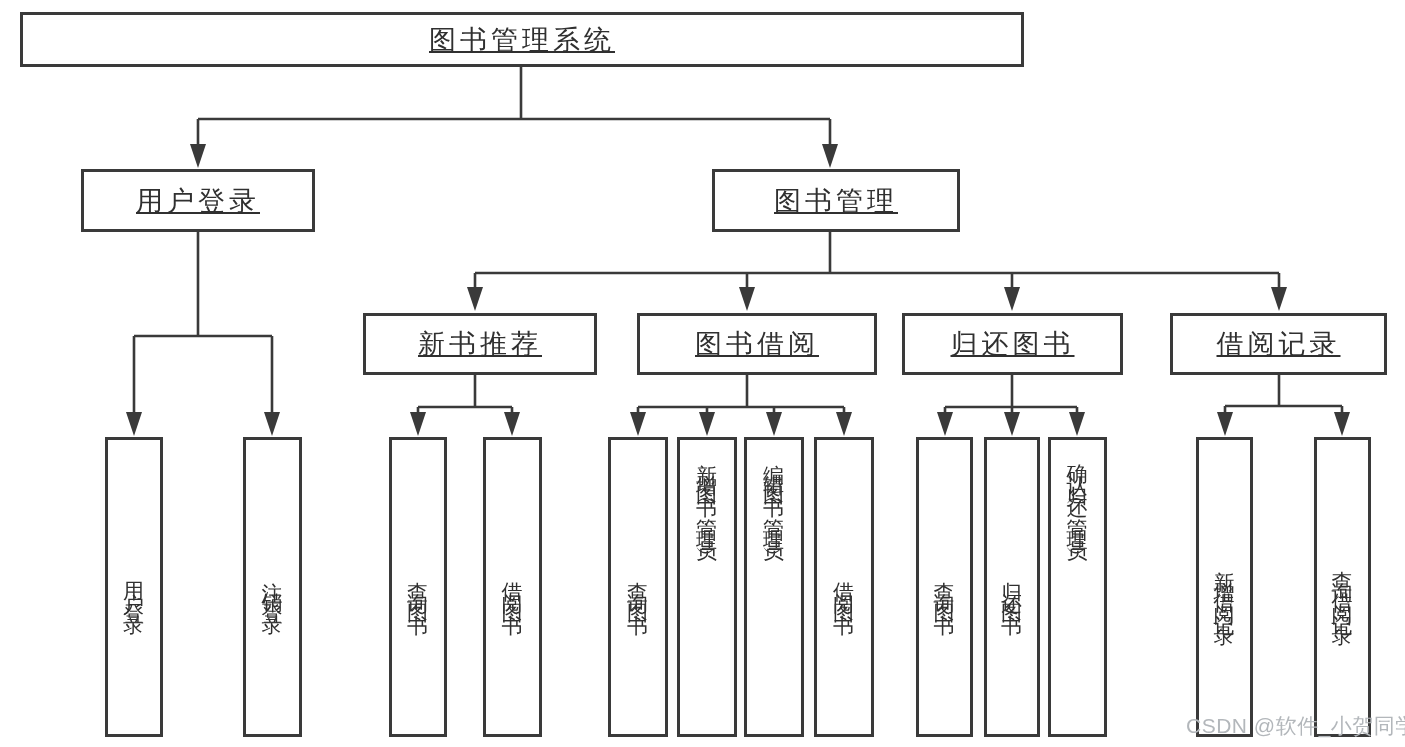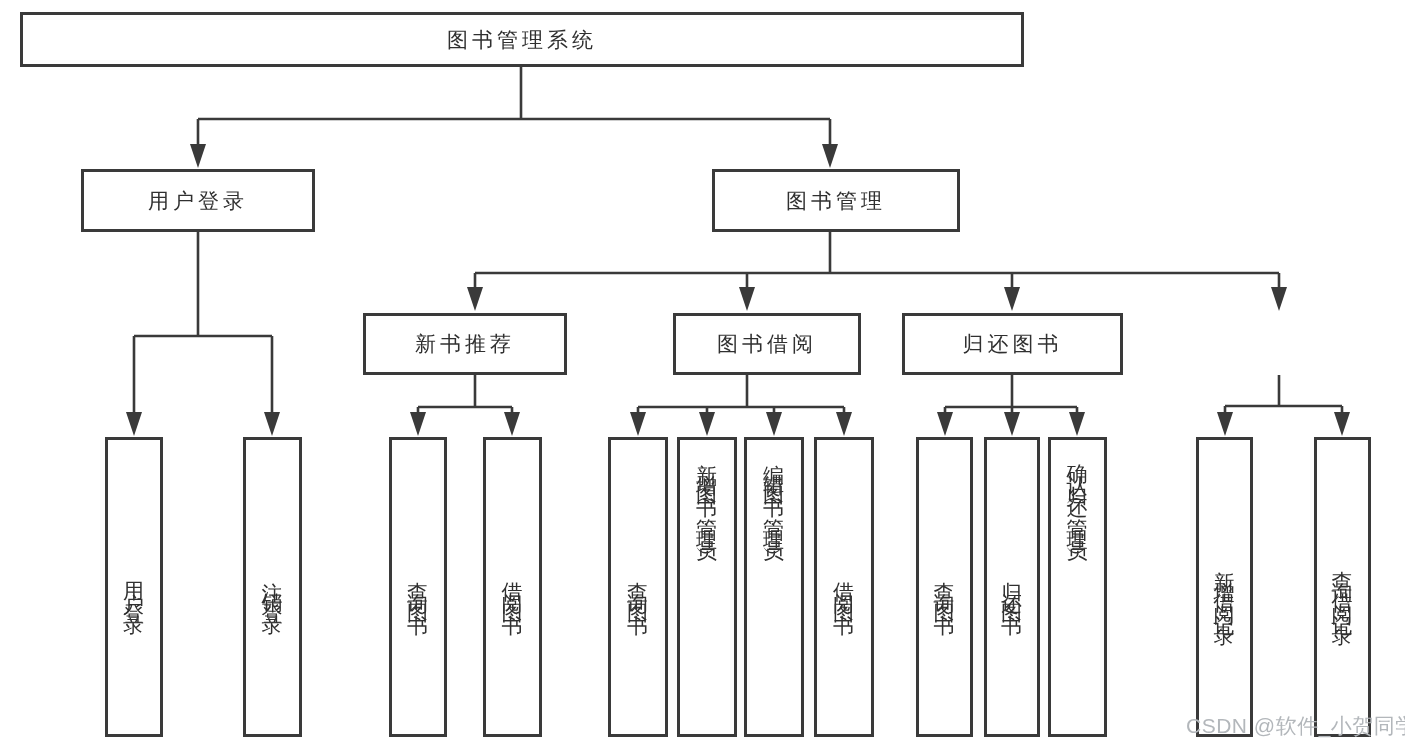--- a/index.html
+++ b/index.html
@@ -35,24 +35,25 @@
     fill: var(--line);
     stroke: none;
   }
   .hbox {
     position: absolute;
     border: 3px solid var(--line);
     background: #fff;
     display: flex;
     align-items: center;
     justify-content: center;
-    font-size: 21px;
+    font-size: 27px;
     letter-spacing: 4px;
     color: var(--text);
     white-space: nowrap;
+    text-decoration: underline;
   }
   .vbox {
     position: absolute;
     border: 3px solid var(--line);
     background: #fff;
     display: flex;
     flex-direction: column;
     align-items: center;
     justify-content: center;
   }
@@ -136,29 +137,32 @@
     <span>图书管理系统</span>
   </div>
 
   <div class="hbox" style="left:81px; top:169px; width:234px; height:63px;">
     <span>用户登录</span>
   </div>
   <div class="hbox" style="left:712px; top:169px; width:248px; height:63px;">
     <span>图书管理</span>
   </div>
 
-  <div class="hbox" style="left:363px; top:313px; width:204px; height:62px;text-align:center;">
+  <div class="hbox" style="left:363px; top:313px; width:234px; height:62px;text-align:center;">
     <span>新书推荐</span>
   </div>
-  <div class="hbox" style="left:637px; top:313px; width:188px; height:62px;margin-left:36px;">
+  <div class="hbox" style="left:637px; top:313px; width:240px; height:62px;">
     <span>图书借阅</span>
   </div>
   <div class="hbox" style="left:902px; top:313px; width:221px; height:62px;">
     <span>归还图书</span>
   </div>
+  <div class="hbox" style="left:1170px; top:313px; width:217px; height:62px;">
+    <span>借阅记录</span>
+  </div>
 
   <div class="vbox" style="left:105px; top:437px; width:58px; height:300px;">
     <span class="vtext">用户登录</span>
   </div>
   <div class="vbox" style="left:243px; top:437px; width:59px; height:300px;">
     <span class="vtext">注销登录</span>
   </div>
 
   <div class="vbox" style="left:389px; top:437px; width:58px; height:300px;">
     <span class="vtext">查询图书</span>

